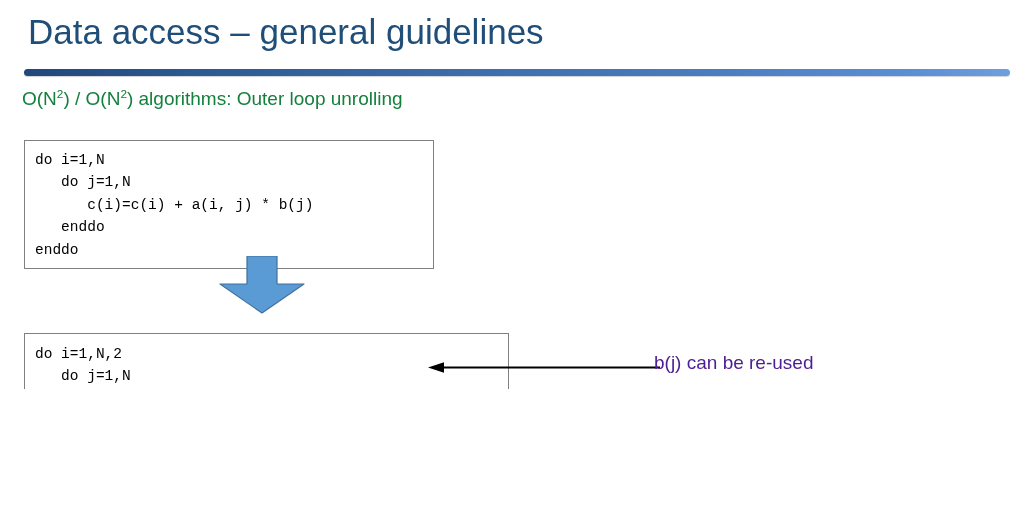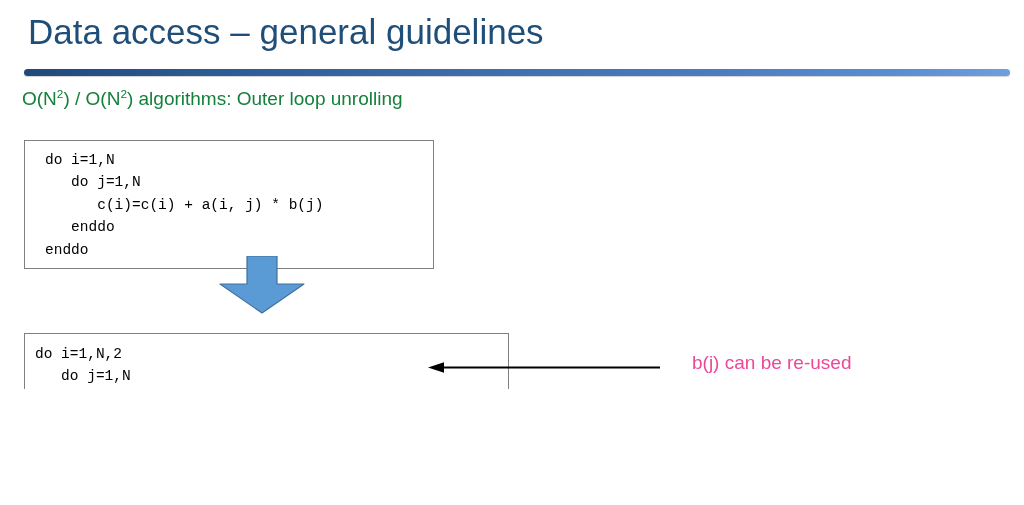--- a/index.html
+++ b/index.html
@@ -72,21 +72,21 @@
     line-height: 22.5px;
     color: #000000;
     white-space: pre;
     overflow: hidden;
   }
   #code-box-before {
     left: 24px;
     top: 125px;
     width: 410px;
     height: 129px;
-    padding: 8px 0 0 20px;
+    padding: 8px 0 0 10px;
   }
   #code-box-after {
     left: 24px;
     top: 318px;
     width: 485px;
     height: 157px;
     padding: 9px 0 0 10px;
   }
 
   
@@ -101,26 +101,26 @@
   
   .callout-line {
     position: absolute;
     left: 428px;
     top: 360px;
     width: 232px;
     height: 13px;
   }
   .callout-label {
     position: absolute;
-    left: 692px;
+    left: 654px;
     top: 352px;
     font-family: "Liberation Sans", sans-serif;
     font-size: 19px;
     font-weight: 400;
-    color: #ec4899;
+    color: #4c1d95;
     white-space: nowrap;
   }
 </style>
 </head>
 <body>
 
 <div class="slide">
 
   <div class="slide-title">Data access – general guidelines</div>
 

